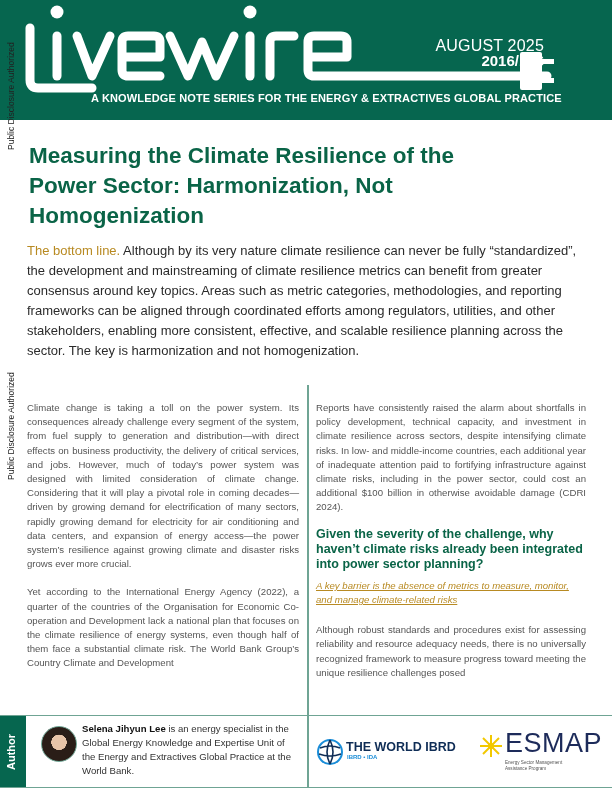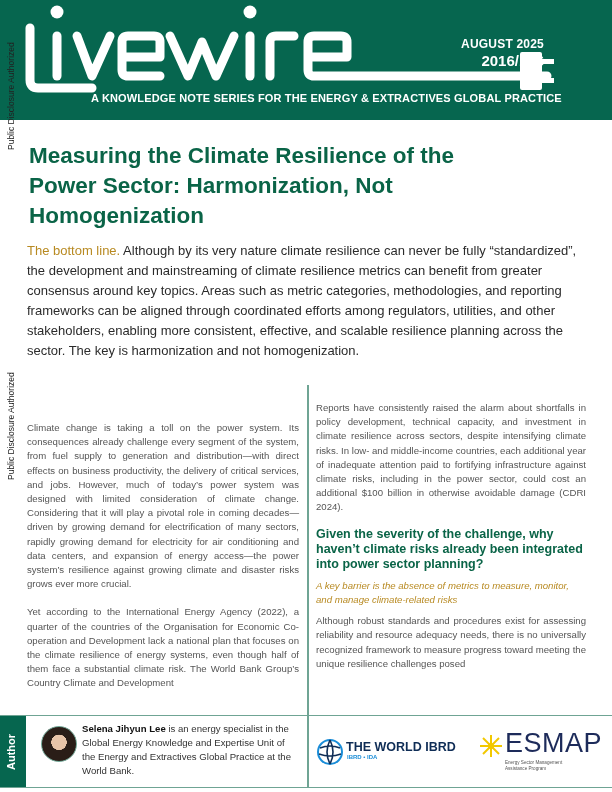--- a/index.html
+++ b/index.html
@@ -1,32 +1,32 @@
 <!DOCTYPE html>
 <html><head>
 <meta charset="utf-8">
 <style>
   html,body{margin:0;padding:0;background:#fff;}
   body{width:612px;height:792px;position:relative;overflow:hidden;font-family:"Liberation Sans",sans-serif;color:#333;}
   .header{position:absolute;left:0;top:0;width:612px;height:120px;background:#06664f;}
   .logo{position:absolute;left:22px;top:2px;}
-  .hdr-date{position:absolute;right:68px;top:37px;color:#fff;font-size:12px;font-weight:bold;letter-spacing:0.2px;}
+  .hdr-date{position:absolute;right:68px;top:37px;color:#fff;font-size:16px;font-weight:normal;letter-spacing:0.2px;}
   .hdr-num{position:absolute;right:68px;top:52px;color:#fff;font-size:15px;font-weight:bold;}
   .hdr-tag{position:absolute;left:91px;top:92px;color:#fff;font-size:11px;font-weight:bold;letter-spacing:0.15px;}
   .side-disclosure{position:absolute;left:6px;font-size:8.5px;color:#222;transform:rotate(-90deg);transform-origin:left top;white-space:nowrap;}
   .title{position:absolute;left:29px;top:141px;width:440px;color:#0a6447;font-size:22.5px;font-weight:bold;line-height:30px;margin:0;}
   .bottomline{position:absolute;left:27px;top:241px;width:565px;font-size:13px;line-height:19.9px;color:#2b2b2b;margin:0;}
   .bottomline .lead{color:#b88a22;font-weight:normal;}
   .col{position:absolute;font-size:9.6px;line-height:14.2px;color:#555;text-align:justify;}
   .col p{margin:0 0 14px 0;}
-  .col-left{left:27px;top:401px;width:272px;margin-top:20px;}
+  .col-left{left:27px;top:401px;width:272px;}
   .col-right{left:316px;top:401px;width:270px;}
   .divider-v{position:absolute;left:307px;top:385px;width:1.5px;height:330px;background:#6fa494;}
   .subhead{color:#0a6447;font-weight:bold;font-size:12.5px;line-height:15.4px;margin:-2px 0 6px 0;text-align:left;}
-  .subsub{color:#b88a22;font-style:italic;font-size:9.6px;line-height:14.2px;margin:0 0 7px 0;text-align:left;}
+  .subsub{color:#b88a22;font-style:italic;font-size:9.6px;line-height:14.2px;margin:0 0 16px 0;text-align:left;text-decoration:underline;}
   .author-box{position:absolute;left:0;top:715px;width:612px;height:71px;border-top:1.5px solid #6fa494;border-bottom:1.5px solid #6fa494;}
   .author-tab{position:absolute;left:0;top:0;width:26px;height:71px;background:#06664f;}
   .author-tab span{position:absolute;left:5px;top:54px;transform:rotate(-90deg);transform-origin:left top;color:#fff;font-weight:bold;font-size:11px;white-space:nowrap;}
   .avatar{position:absolute;left:41px;top:10px;width:34px;height:34px;border-radius:50%;border:1.5px solid #6fa494;background:radial-gradient(circle at 50% 45%,#e8c4a8 0 30%,#2a1d17 31%);}
   .author-text{position:absolute;left:82px;top:6px;width:215px;font-size:9.6px;line-height:14px;color:#333;}
   .author-text b{color:#111;}
   .author-divider{position:absolute;left:307px;top:0;width:1.5px;height:71px;background:#6fa494;}
   .wb-logo{position:absolute;left:316px;top:22px;}
   .wb-text{position:absolute;left:346px;top:24px;font-size:12.5px;font-weight:bold;color:#0f2d56;white-space:nowrap;}
   .wb-sub{position:absolute;left:347px;top:38px;font-size:6px;font-weight:bold;color:#1a8dd8;}

